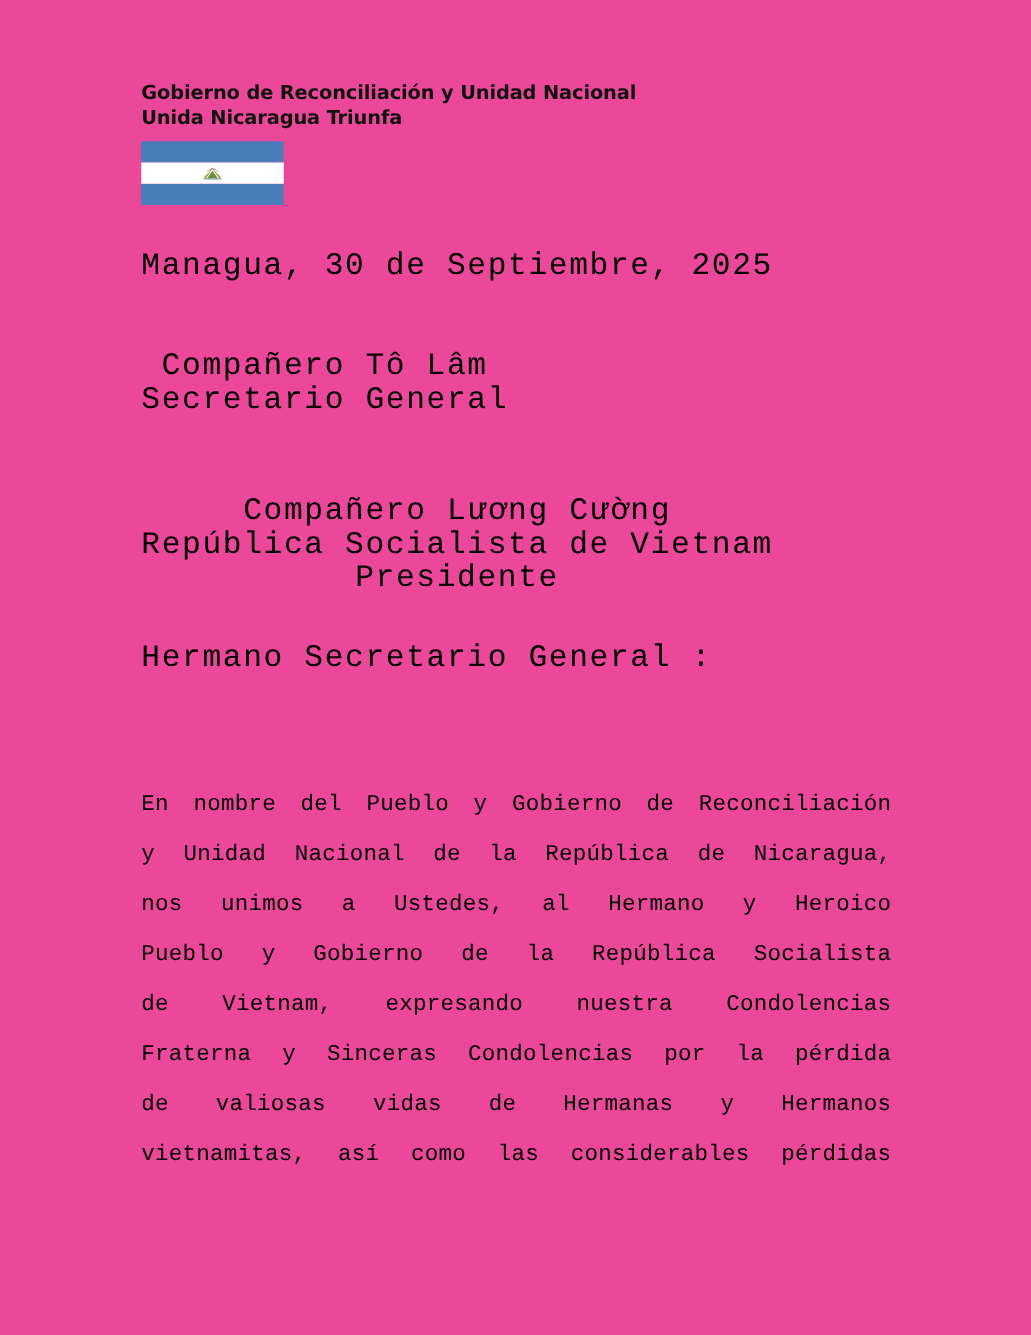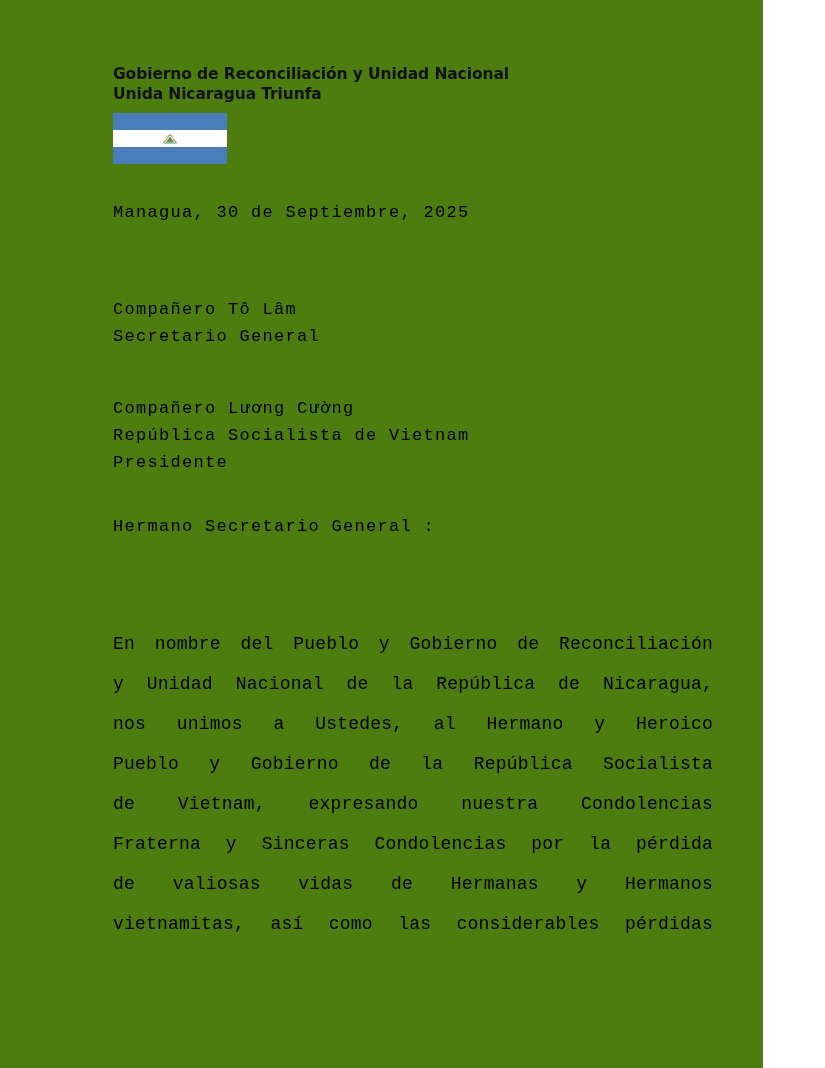--- a/index.html
+++ b/index.html
@@ -14,23 +14,23 @@
     overflow: hidden;
     font-family: "Liberation Mono", "DejaVu Sans Mono", monospace;
     color: #000000;
     -webkit-font-smoothing: antialiased;
   }
 
   .page {
     position: absolute;
     left: 0;
     top: 0;
-    width: 763px;
+    width: 825px;
     height: 1068px;
-    background: #4d7c0f;
+    background: #ec4899;
     text-decoration: underline;
   }
 
   
   .letterhead {
     position: absolute;
     left: 113px;
     top: 64px;
     width: 640px;
   }
@@ -73,29 +73,30 @@
   }
 
   
   .block {
     position: absolute;
     left: 113px;
     color: #000000;
   }
   .mono-line {
     font-family: "Liberation Mono", "DejaVu Sans Mono", monospace;
-    font-size: 17px;
+    font-size: 25px;
     line-height: 27px;
     letter-spacing: 1.3px;
     white-space: pre;
+    text-align: center;
   }
 
   .date-block { top: 199px; }
 
-  .addressee-one { top: 296px; }
+  .addressee-one { top: 279px; }
   .addressee-two { top: 395px; }
 
   .salutation-one { top: 513px; }
   .salutation-two { top: 553px; }
 
   
   .body-block {
     position: absolute;
     left: 113px;
     top: 624px;

